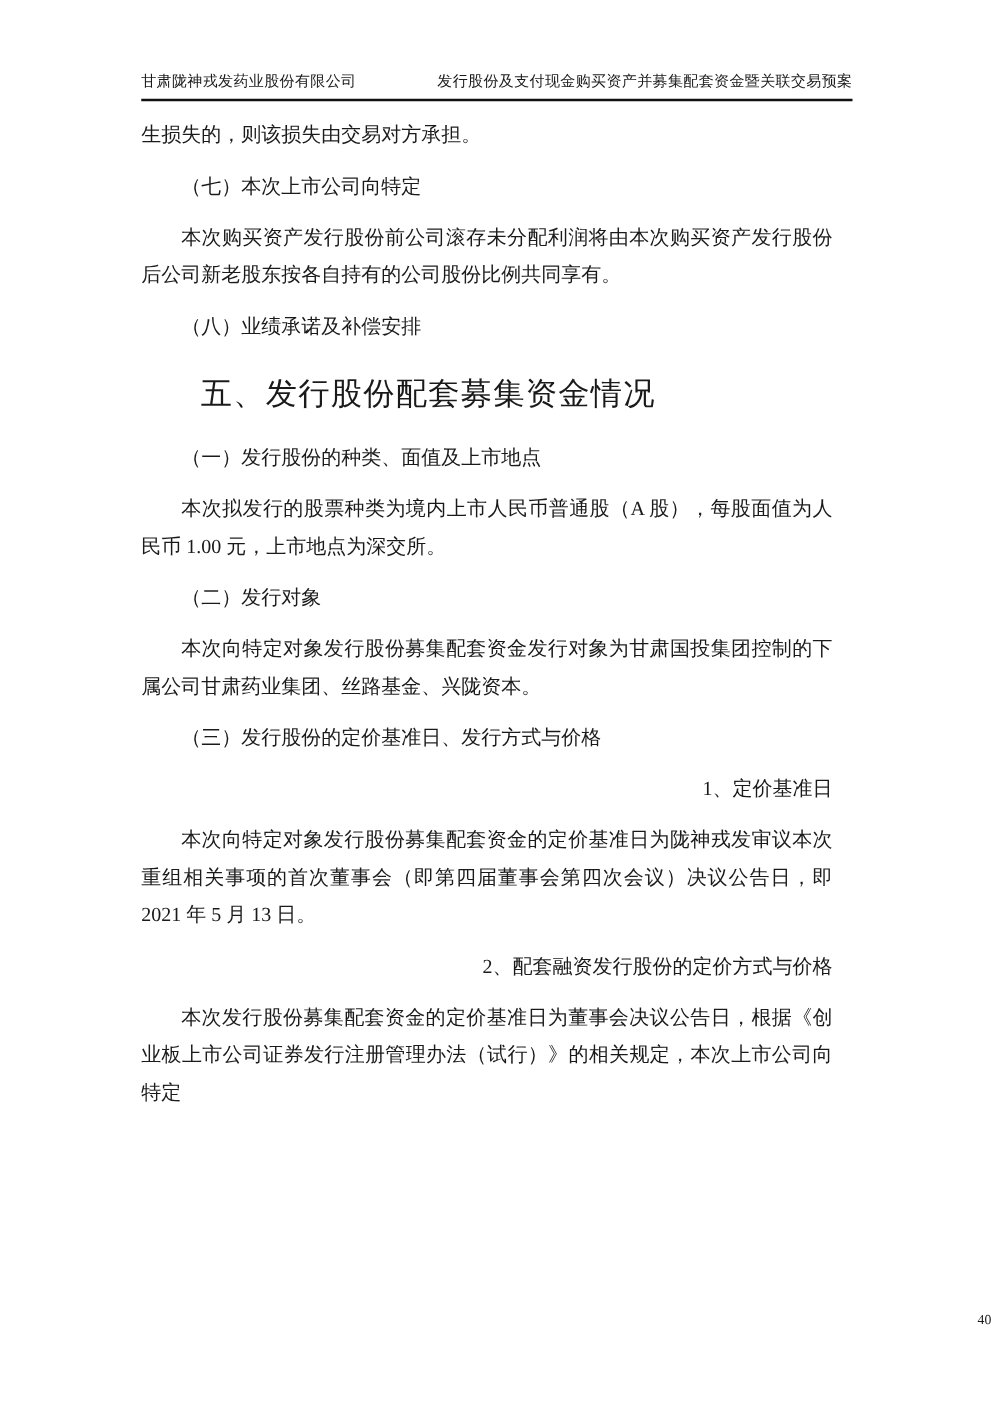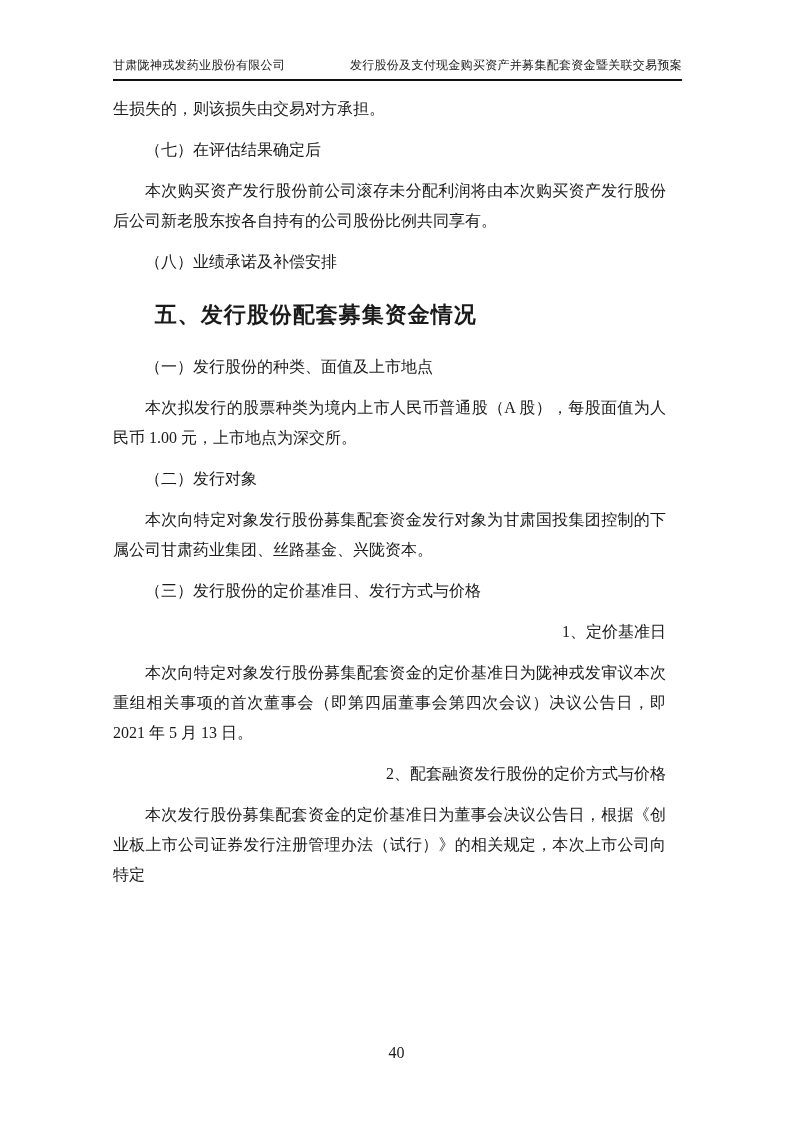--- a/index.html
+++ b/index.html
@@ -55,51 +55,51 @@
   .sub {                
     text-indent: 2em;
     text-align: left;
   }
   .num {                
     text-indent: 2em;
     text-align: right;
   }
   .h1 {                 
     font-family: "Liberation Sans", "DejaVu Sans", sans-serif;
-    font-weight: 700;
-    font-size: 22px;
+    font-weight: 400;
+    font-size: 25px;
     line-height: 32px;
     text-indent: 1.9em;
     margin: 22px 0 21px 0 !important;
     letter-spacing: 1px;
   }
 
   
   .page-footer {
     position: absolute;
     left: 0;
     right: 0;
     bottom: 60px;
-    text-align: center;
-    font-size: 16px;
+    text-align: right;
+    font-size: 11px;
   }
 </style>
 </head>
 <body>
 
 <div class="page">
 
   <header class="page-header">
     <span>甘肃陇神戎发药业股份有限公司</span>
     <span>发行股份及支付现金购买资产并募集配套资金暨关联交易预案</span>
   </header>
 
   <main class="doc-content">
     <p class="cont">生损失的，则该损失由交易对方承担。</p>
-    <p class="sub">（七）在评估结果确定后</p>
+    <p class="sub">（七）本次上市公司向特定</p>
     <p class="para">本次购买资产发行股份前公司滚存未分配利润将由本次购买资产发行股份后公司新老股东按各自持有的公司股份比例共同享有。</p>
     <p class="sub">（八）业绩承诺及补偿安排</p>
     <p class="h1">五、发行股份配套募集资金情况</p>
     <p class="sub">（一）发行股份的种类、面值及上市地点</p>
     <p class="para">本次拟发行的股票种类为境内上市人民币普通股（A 股），每股面值为人民币 1.00 元，上市地点为深交所。</p>
     <p class="sub">（二）发行对象</p>
     <p class="para">本次向特定对象发行股份募集配套资金发行对象为甘肃国投集团控制的下属公司甘肃药业集团、丝路基金、兴陇资本。</p>
     <p class="sub">（三）发行股份的定价基准日、发行方式与价格</p>
     <p class="num">1、定价基准日</p>
     <p class="para">本次向特定对象发行股份募集配套资金的定价基准日为陇神戎发审议本次重组相关事项的首次董事会（即第四届董事会第四次会议）决议公告日，即 2021 年 5 月 13 日。</p>

